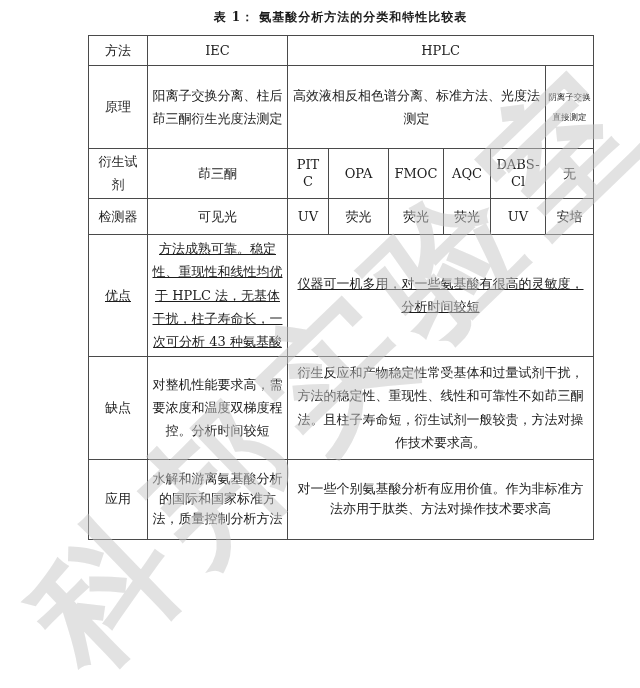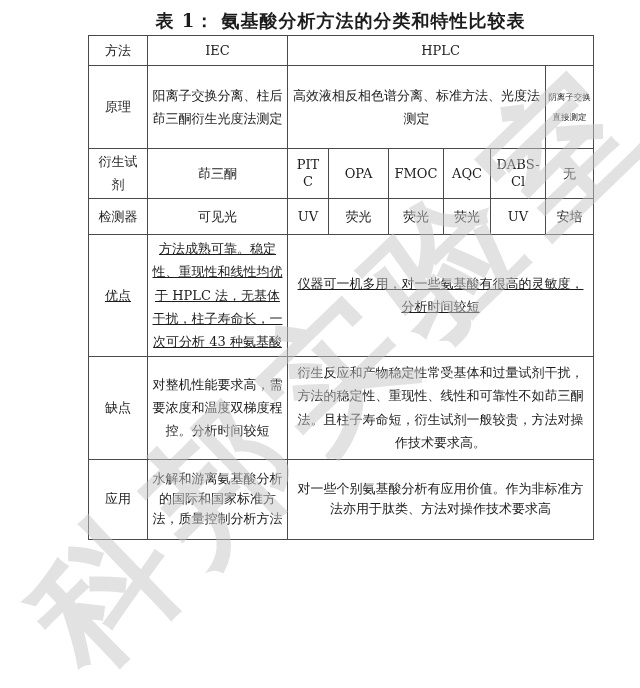--- a/index.html
+++ b/index.html
@@ -22,21 +22,21 @@
     white-space: nowrap;
     color: #c6c6c6;
     opacity: 0.5;
     z-index: 3;
     pointer-events: none;
   }
   .title {
     position: absolute;
     top: 9px; left: 88px; width: 505px;
     text-align: center;
-    font-size: 18px;
+    font-size: 12px;
     font-weight: bold;
     letter-spacing: 1px;
     z-index: 1;
   }
   table.cmp {
     position: absolute;
     top: 35px; left: 88px;
     width: 505px;
     border-collapse: collapse;
     table-layout: fixed;

